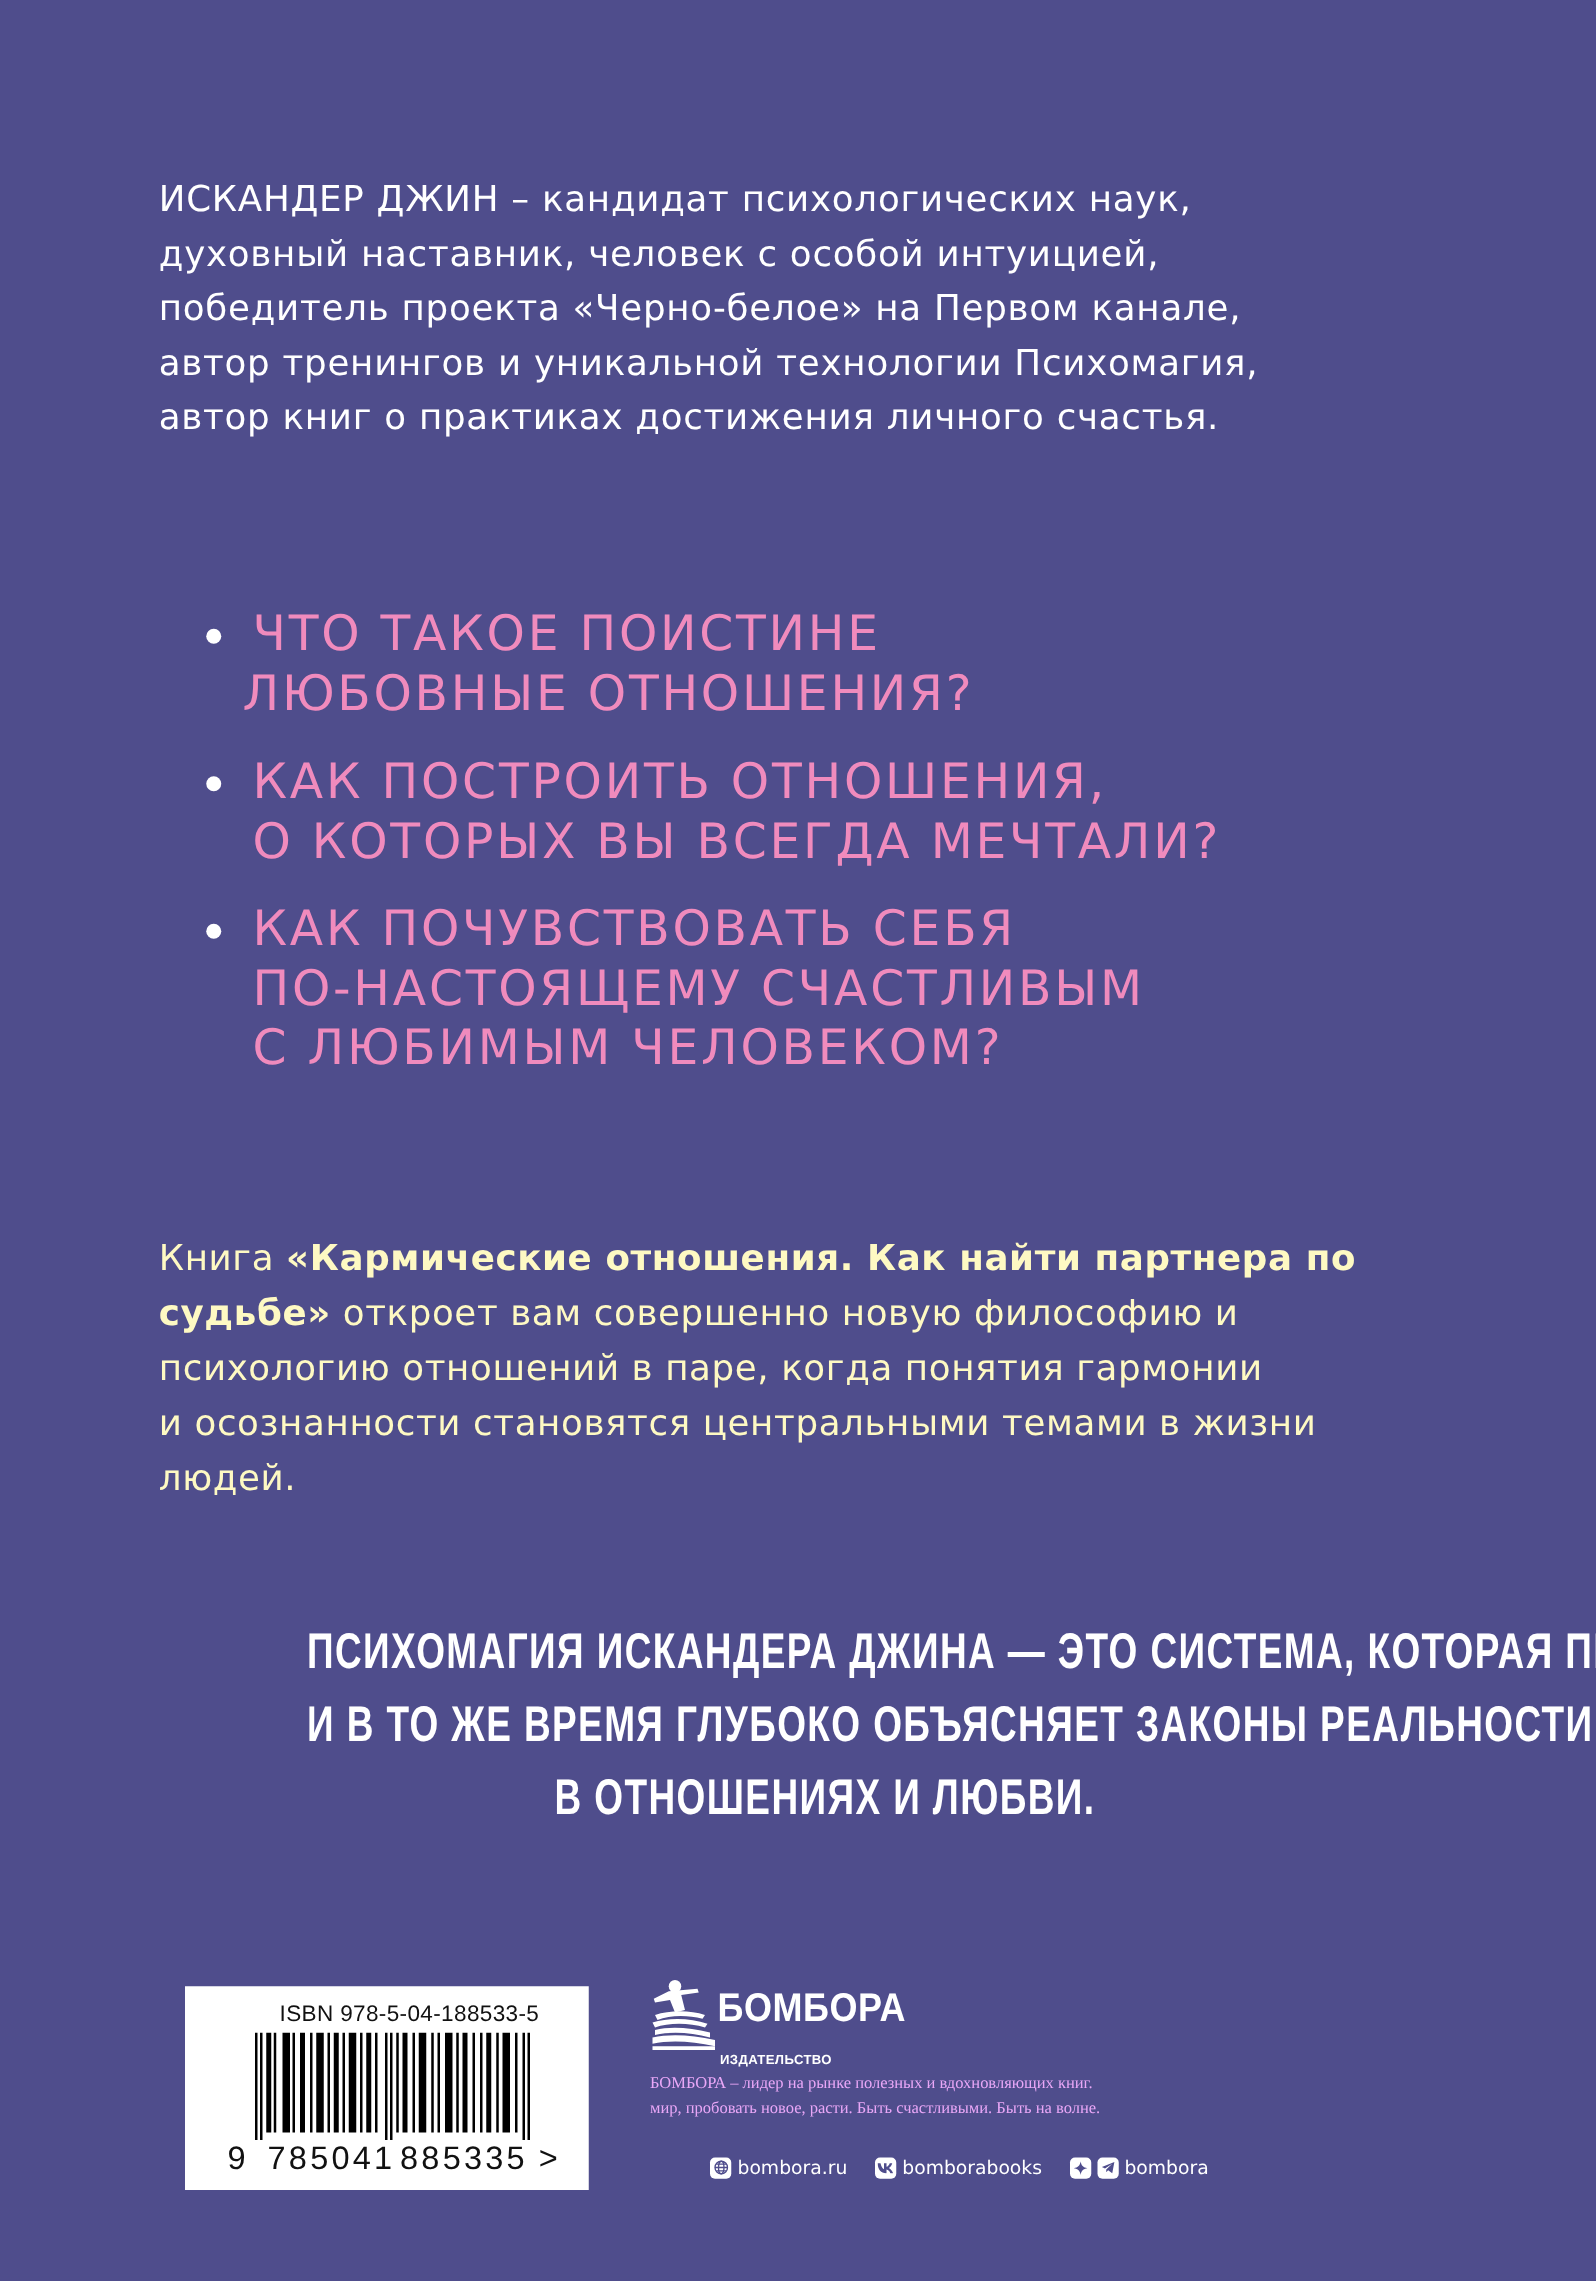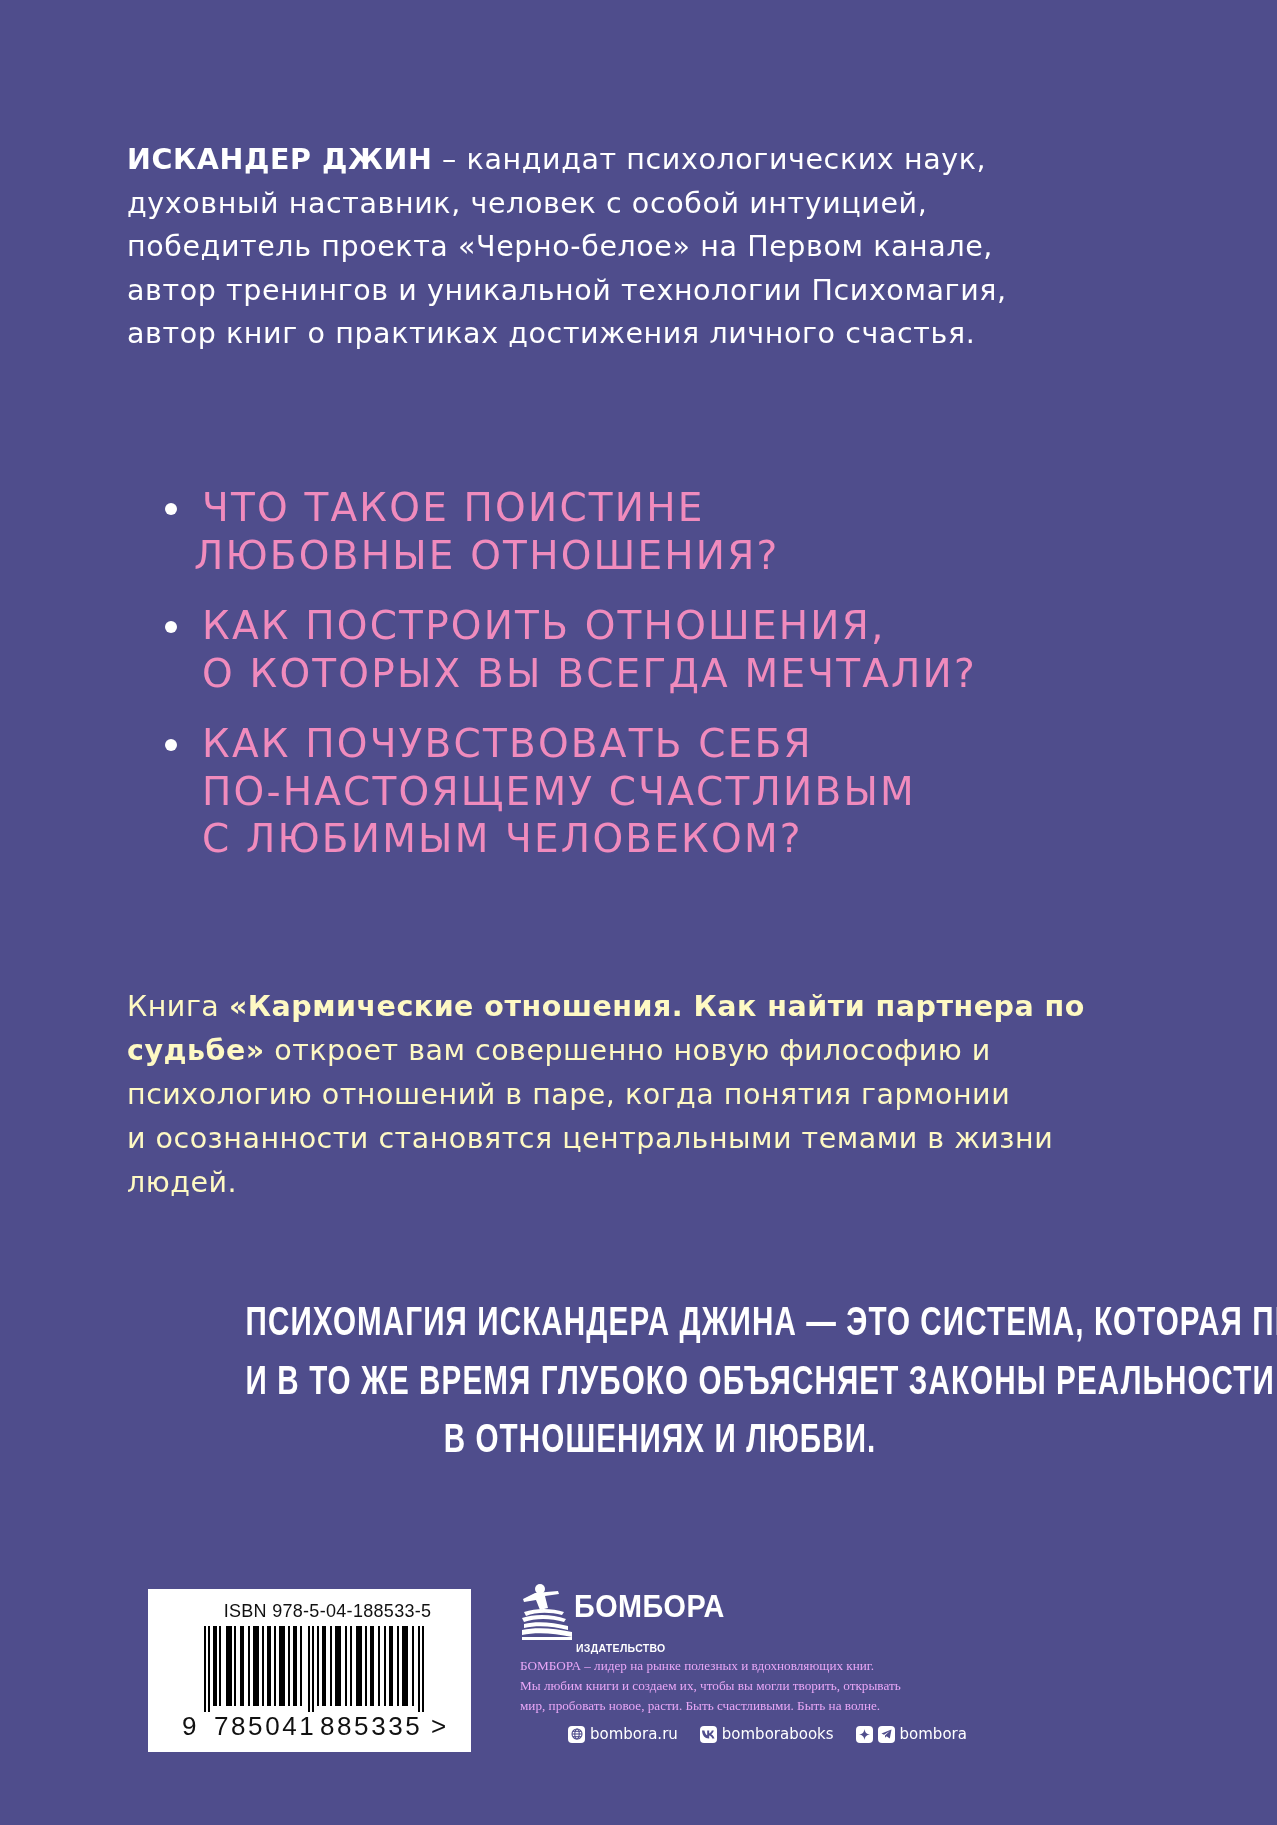--- a/index.html
+++ b/index.html
@@ -28,21 +28,21 @@
       left: 127px;
       top: 138px;
       width: 1040px;
       font-family: "DejaVu Sans", sans-serif;
       font-size: 28.5px;
       line-height: 43.5px;
       letter-spacing: 0.6px;
       color: #ffffff;
     }
     .bio .line { display: block; white-space: nowrap; }
-    .bio .name { font-weight: bold; }
+    .bio .name { font-weight: normal; }
 
     
     .questions {
       position: absolute;
       left: 160px;
       top: 484px;
       width: 1000px;
     }
     .q-item {
       position: relative;
@@ -345,21 +345,20 @@
 
         <path d="M6 42 C18 39 34 40 50 44 L50 48 C35 44 19 43 6 46 Z"></path>
         <path d="M4 48 C18 45 36 46 54 50 L54 55 C36 51 18 50 4 53 Z"></path>
         <rect x="4" y="55" width="50" height="3"></rect>
       </g>
     </svg>
     <div class="pub-name">БОМБОРА</div>
     <div class="pub-sub">ИЗДАТЕЛЬСТВО</div>
     <div class="pub-desc">
       <span class="line">БОМБОРА – лидер на рынке полезных и вдохновляющих книг.</span>
-      <span class="line">Мы любим книги и создаем их, чтобы вы могли творить, открывать</span>
       <span class="line">мир, пробовать новое, расти. Быть счастливыми. Быть на волне.</span>
     </div>
     <div class="pub-links">
       <a class="pub-link">
         <span class="ico">
           <svg width="12" height="12" viewBox="0 0 12 12" fill="none" stroke="#4f4d8c" stroke-width="1.1">
             <circle cx="6" cy="6" r="5"></circle>
             <ellipse cx="6" cy="6" rx="2.2" ry="5"></ellipse>
             <line x1="1" y1="6" x2="11" y2="6"></line>
             <line x1="2" y1="3.3" x2="10" y2="3.3"></line>

